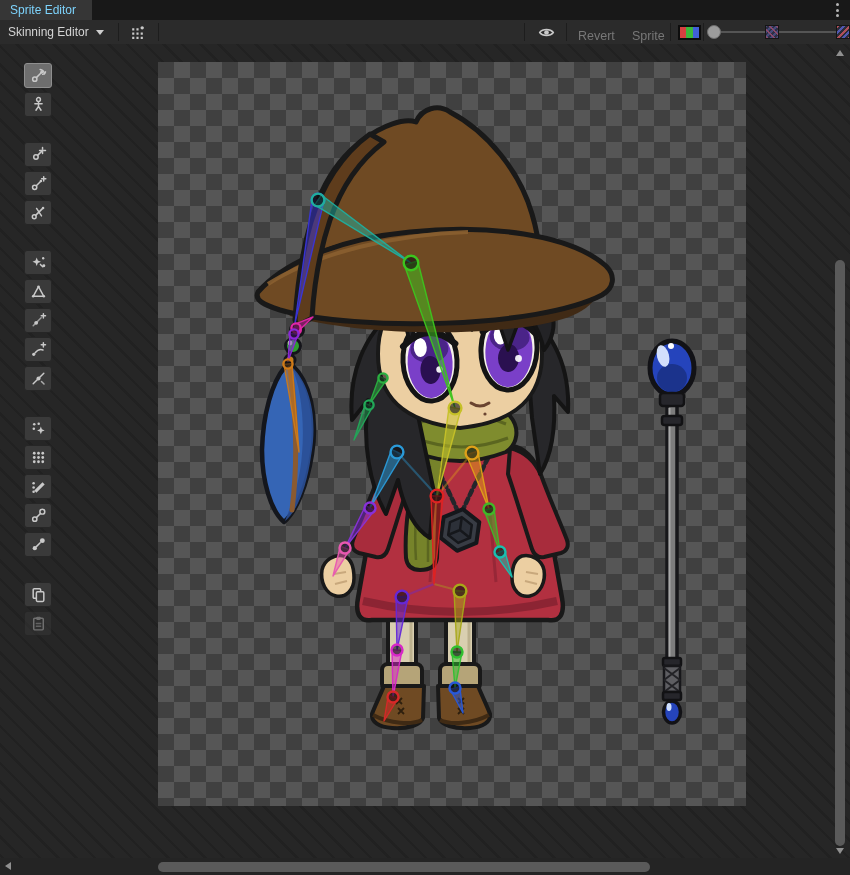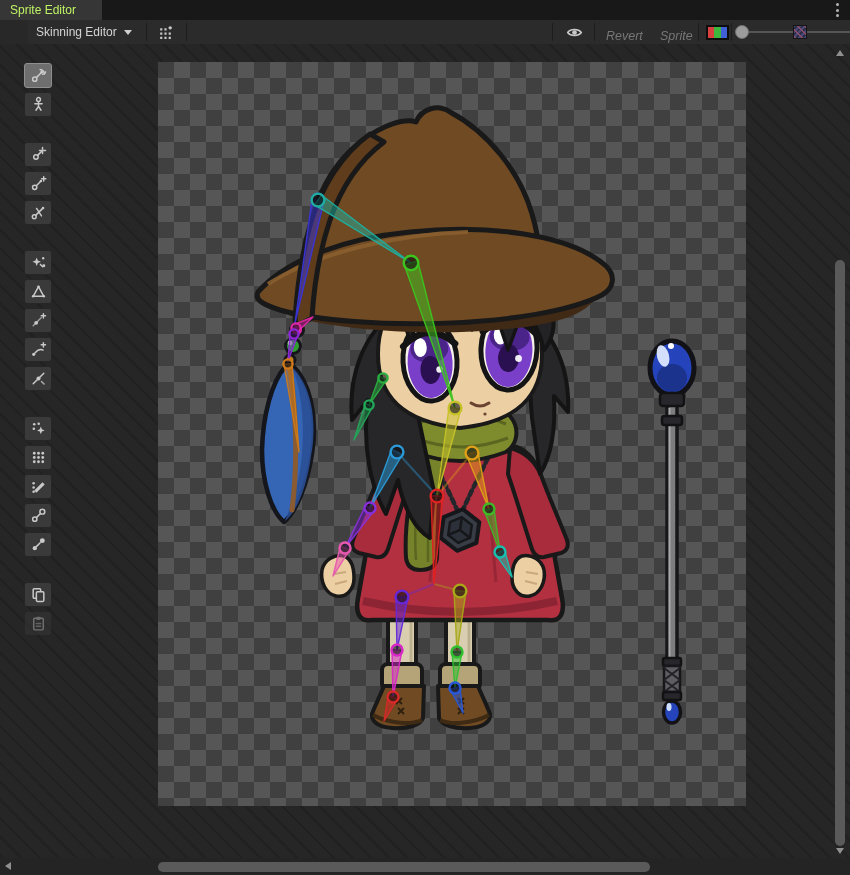--- a/index.html
+++ b/index.html
@@ -1,35 +1,35 @@
 <!DOCTYPE html>
 <html><head>
 <meta charset="utf-8">
 <style>
   html,body{margin:0;padding:0;background:#111;}
   #window{position:relative;width:850px;height:875px;background:#282828;overflow:hidden;
           font-family:"Liberation Sans",sans-serif;-webkit-font-smoothing:antialiased;}
 
   
   #tabstrip{position:absolute;top:0;left:0;right:0;height:20px;background:#181818;}
-  .tab{position:absolute;left:0;top:0;height:20px;padding:0 26px 0 10px;background:#363636;
-       color:#bef264;font-size:12px;line-height:20px;white-space:nowrap;}
+  .tab{position:absolute;left:0;top:0;height:20px;padding:0 16px 0 10px;background:#363636;
+       color:#7dd3fc;font-size:12px;line-height:20px;white-space:nowrap;}
   #kebab{position:absolute;right:8px;top:3px;width:10px;height:14px;display:flex;flex-direction:column;
          justify-content:space-between;align-items:center;cursor:pointer;}
   #kebab i{width:3px;height:3px;border-radius:50%;background:#b4b4b4;}
 
   
-  #toolbar{position:absolute;top:20px;left:0;right:0;height:24px;background:#2b2b2b;border-bottom:1px solid #1e1e1e;margin-left:28px;}
+  #toolbar{position:absolute;top:20px;left:0;right:0;height:24px;background:#2b2b2b;border-bottom:1px solid #1e1e1e;}
   #mode-dd{position:absolute;left:8px;top:0;height:24px;line-height:24px;color:#d4d4d4;font-size:12px;cursor:pointer;}
   #mode-dd .caret{display:inline-block;margin-left:7px;width:0;height:0;border-left:4px solid transparent;
                   border-right:4px solid transparent;border-top:5px solid #cfcfcf;vertical-align:middle;}
   .tsep{position:absolute;top:3px;height:18px;width:1px;background:#1d1d1d;}
   .tbtn{position:absolute;top:2px;width:26px;height:20px;display:flex;align-items:center;justify-content:center;cursor:pointer;}
   .tbtn svg{width:17px;height:17px;}
-  .txtbtn{position:absolute;top:0;height:24px;line-height:24px;font-size:12.5px;padding:4px 8px;cursor:pointer;font-style:italic;}
+  .txtbtn{position:absolute;top:0;height:24px;line-height:24px;font-size:12.5px;padding:4px 8px;cursor:pointer;}
   .txtbtn.disabled{color:#777777;}
   #swatch{position:absolute;left:678px;top:5px;width:23px;height:15px;box-sizing:border-box;border:2px solid #0d0d0d;
           background:linear-gradient(90deg,#d84040 0 34%,#3cb83c 34% 67%,#4060d8 67% 100%);cursor:pointer;}
   #slider{position:absolute;left:706px;top:0;width:144px;height:24px;}
   #slider-track{position:absolute;left:7px;right:5px;top:11px;height:2px;background:#555;}
   #slider-handle{position:absolute;left:1px;top:5px;width:14px;height:14px;border-radius:50%;
                  background:#9c9c9c;border:1px solid #6e6e6e;box-sizing:border-box;cursor:pointer;}
   #slider-sprite-icon{position:absolute;left:59px;top:5px;width:14px;height:14px;box-sizing:border-box;border:1px solid #151515;
                  background:#2e2e44;
                  background-image:repeating-linear-gradient(45deg,#8a4a6a 0 2px,rgba(0,0,0,0) 2px 5px),

